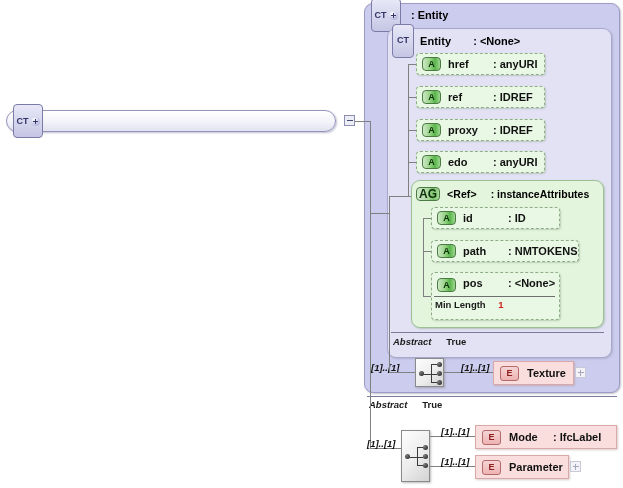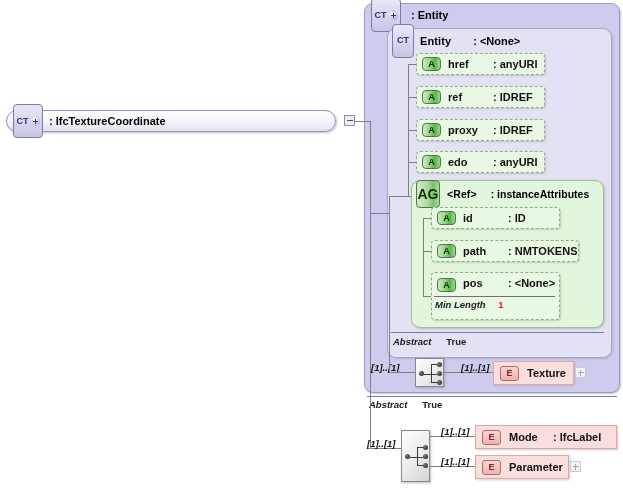--- a/index.html
+++ b/index.html
@@ -74,25 +74,25 @@
   .badge-ct .pl:after { left:4px; top:2px; width:1px; height:5px; }
 
   .badge-a {
     width: 19px; height: 14px;
     background: linear-gradient(90deg,#cfe8c8 0%, #8fd07e 45%, #58b44a 70%, #9fd993 100%);
     border: 1px solid #4b7a42;
     color: #0d2f0b; border-radius: 4px;
     margin-right: 7px; font-size: 9px;
   }
   .badge-ag {
-    width: 24px; height: 28px;
+    width: 24px; height: 14px;
     background: linear-gradient(90deg,#d5ead0 0%, #a9d79c 50%, #79c169 75%, #a8dc9c 100%);
     border: 1px solid #4b7a42;
     color: #0d2f0b; border-radius: 4px;
-    margin-right: 7px; font-size: 14px;
+    margin-right: 7px; font-size: 12px;
   }
   .badge-e {
     width: 19px; height: 15px;
     background: linear-gradient(#f6d4d4,#eeb3b3);
     border: 1px solid #b06a6a;
     color: #8b2020; border-radius: 3px;
     margin-right: 8px; font-size: 9px;
   }
 
   
@@ -119,21 +119,21 @@
     border-radius: 9px;
     box-shadow: 1px 1px 2px rgba(130,160,130,.45);
   }
 
   
   .facet {
     position:absolute;
     white-space:nowrap;
     font-size: 9.5px;
   }
-  .facet .fname { font-style: italic; font-weight: bold; color:#1a1a1a;text-align:center; }
+  .facet .fname { font-weight: bold; color:#1a1a1a;text-align:center; }
   .facet .fval  { color:#d02020; font-weight: bold; margin-left: 10px; }
   .facet-rule {
     position:absolute; height:1px; background:#6f6f6f;
   }
 
   
   .absrow { position:absolute; white-space:nowrap; font-size: 9.5px; }
   .absrow .k { font-style: italic; font-weight: bold; color:#1a1a1a; }
   .absrow .v { font-weight: bold; color:#1a1a1a; margin-left: 12px; }
   .absrule { position:absolute; height:1px; background:#7a7a9a; }
@@ -320,21 +320,20 @@
   <div class="exp plus ghost" style="left:575px; top:367px;"></div>
 
   <div class="absrule" style="left:367px; top:396px; width:250px;"></div>
   <div class="absrow" style="left:369px; top:399px;">
     <span class="k">Abstract</span>
     <span class="v">True</span>
   </div>
 
   <div class="rootbox" style="left:6px; top:110px; width:330px;">
     <span class="badge badge-ct">CT<span class="pl"></span></span>
-    <span class="ty">: IfcTextureCoordinate</span>
   </div>
   <div class="exp" style="left:344px; top:115px;"></div>
 
   <div class="ln-h" style="left:355px; top:121px; width:16px;"></div>
   <div class="ln-v" style="left:370px; top:121px; height:327px;"></div>
 
   <div class="ln-h" style="left:370px; top:213px; width:20px;"></div>
   <div class="ln-v" style="left:389px; top:196px; height:18px;"></div>
   <div class="ln-h" style="left:389px; top:196px; width:19px;"></div>
   <div class="ln-v" style="left:389px; top:213px; height:159px;"></div>

